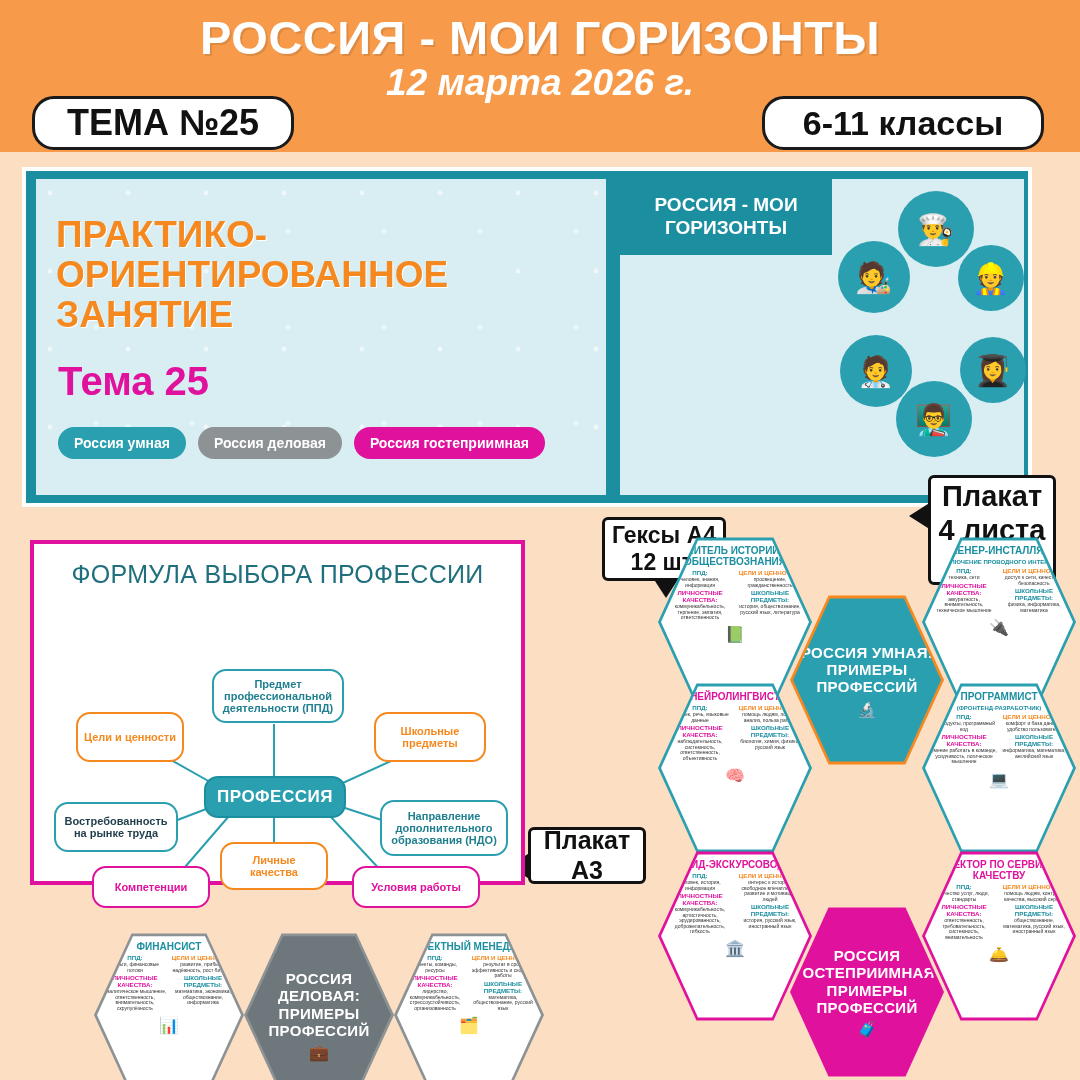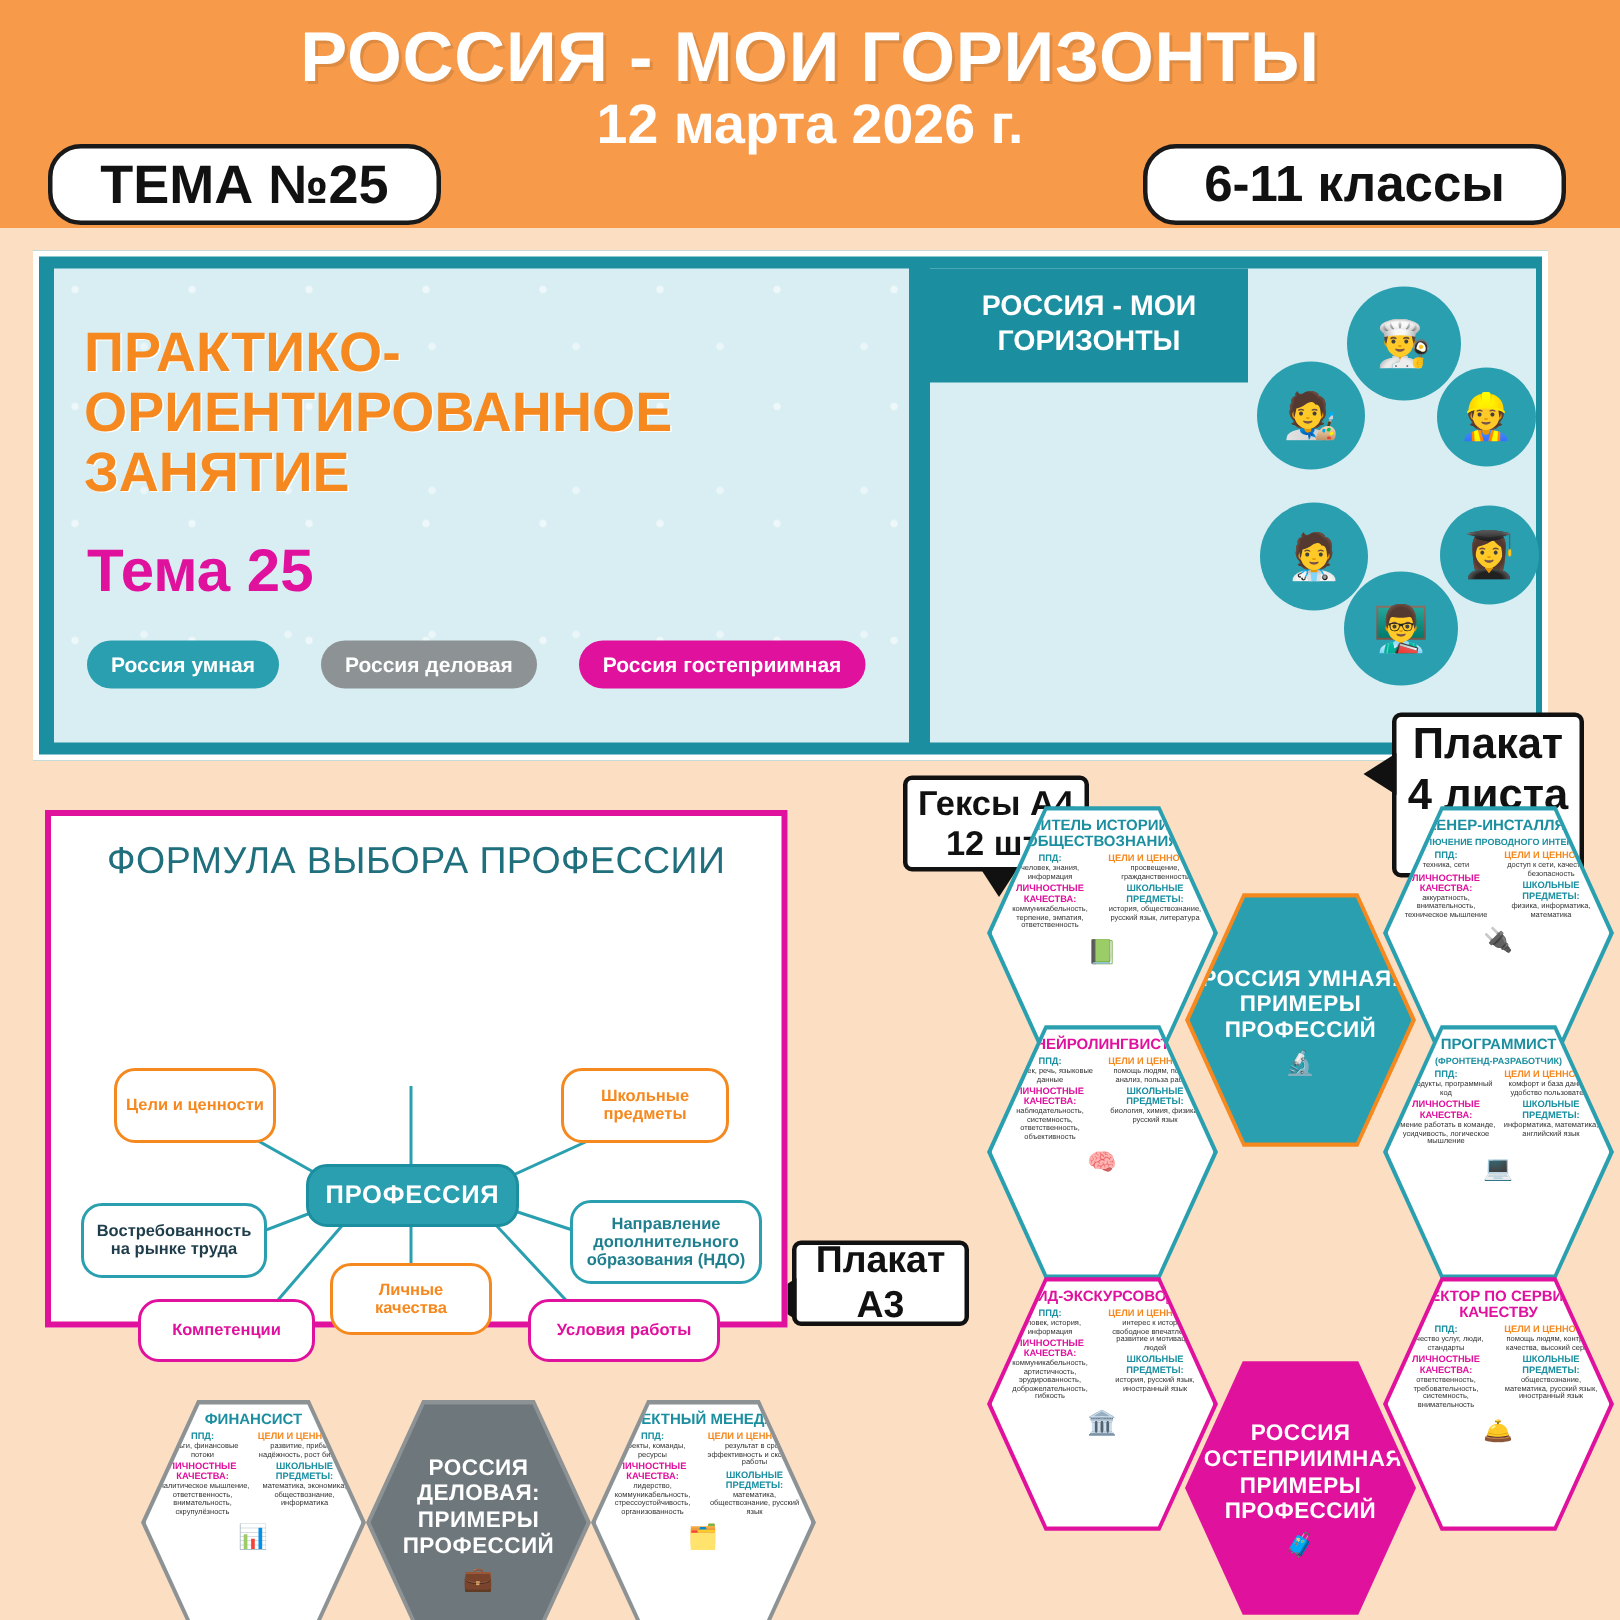--- a/index.html
+++ b/index.html
@@ -17,21 +17,21 @@
     background:#f79a4a;
   }
   .header-title {
     position:absolute; left:0; top:10px; width:1080px;
     text-align:center; color:#ffffff; font-size:47px; font-weight:bold;
     letter-spacing:0.5px;
     text-shadow:2px 2px 0 rgba(0,0,0,0.10);
   }
   .header-date {
     position:absolute; left:0; top:62px; width:1080px;
-    text-align:center; color:#ffffff; font-size:37px; font-weight:bold;
+    text-align:center; color:#ffffff; font-size:37px; font-weight:bold;font-style:italic;
   }
   .pill {
     position:absolute; background:#ffffff; border:3px solid #1a1a1a;
     border-radius:22px; display:flex; align-items:center; justify-content:center;
     font-weight:bold; color:#111; 
   }
   .pill-theme { left:32px; top:96px; width:262px; height:54px; font-size:36px; }
   .pill-class { left:762px; top:96px; width:282px; height:54px; font-size:34px; }
 
   
@@ -55,21 +55,21 @@
   }
   .banner-title {
     position:absolute; left:20px; top:36px; width:540px;
     color:#f5891f; font-size:37px; font-weight:bold; line-height:1.08;
     text-shadow:1px 1px 0 #fff;
   }
   .banner-theme {
     position:absolute; left:22px; top:180px; color:#e0119d;
     font-size:40px; font-weight:bold;
   }
-  .tag-row { position:absolute; left:22px; top:248px; display:flex; gap:28px;align-items:center; }
+  .tag-row { position:absolute; left:22px; top:248px; display:flex; gap:12px;align-items:center; }
   .tag {
     border-radius:16px; color:#fff; font-size:14px; font-weight:bold;
     padding:8px 16px; white-space:nowrap;
   }
   .tag.c0 { background:#2a9fb0; }
   .tag.c1 { background:#8d9295; }
   .tag.c2 { background:#e0119d; }
 
   .banner-right {
     position:absolute; left:594px; top:8px; width:404px; height:316px;
@@ -230,20 +230,21 @@
         <line x1="180" y1="262" x2="120" y2="285"></line>
         <line x1="305" y1="262" x2="375" y2="285"></line>
         <line x1="240" y1="272" x2="240" y2="305"></line>
         <line x1="195" y1="272" x2="145" y2="330"></line>
         <line x1="296" y1="272" x2="350" y2="330"></line>
       </g>
     </svg>
 
     <div class="f-node f-center" style="left:170px; top:232px; width:142px; height:42px;">ПРОФЕССИЯ</div>
 
+    <div class="f-node c-teal" style="left:178px; top:125px; width:132px; height:54px;">Предмет профессиональной деятельности (ППД)</div>
     <div class="f-node c-orange" style="left:42px;  top:168px; width:108px; height:50px;">Цели и ценности</div>
     <div class="f-node c-orange" style="left:340px; top:168px; width:112px; height:50px;">Школьные предметы</div>
     <div class="f-node c-dark" style="left:20px;  top:258px; width:124px; height:50px;">Востребованность на рынке труда</div>
     <div class="f-node c-teal" style="left:346px; top:256px; width:128px; height:56px;">Направление дополнительного образования (НДО)</div>
     <div class="f-node c-orange" style="left:186px; top:298px; width:108px; height:48px;">Личные качества</div>
     <div class="f-node c-pink" style="left:58px;  top:322px; width:118px; height:42px;">Компетенции</div>
     <div class="f-node c-pink" style="left:318px; top:322px; width:128px; height:42px;">Условия работы</div>
   </div>
 
   <div class="hex b-teal" style="left:658px; top:382px; width:154px; height:176px;">

